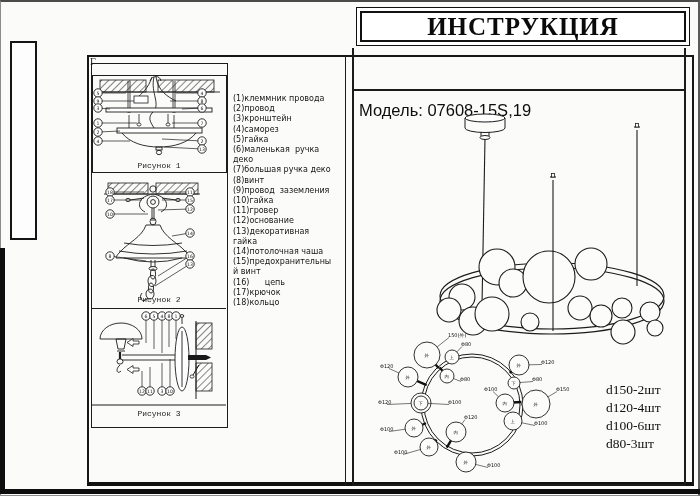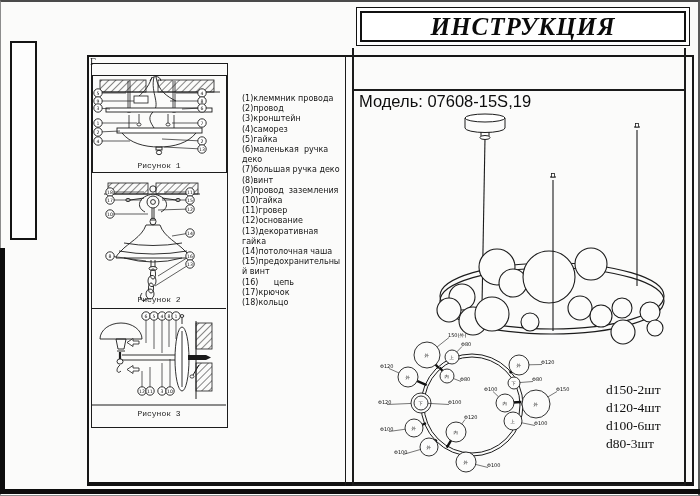--- a/index.html
+++ b/index.html
@@ -8,29 +8,29 @@
     background:#fbfbfa;color:#111;
     font-family:"DejaVu Sans",sans-serif;
   }
   .abs{position:absolute;box-sizing:border-box;}
   #page-border{left:0;top:0;width:700px;height:496px;border:1px solid #8c8c8c;border-top:2px solid #4a4a4a;border-right:2px solid #5a5a5a;}
   #bottom-bar{left:0;top:489px;width:700px;height:5px;background:#0d0d0d;}
   #left-bar{left:0;top:248px;width:5px;height:242px;background:#0d0d0d;}
   #left-rect{left:10px;top:41px;width:27px;height:199px;border:2px solid #141414;background:#fdfdfd;}
   #main-frame{left:87px;top:55px;width:607px;height:431px;border:2px solid #171717;border-bottom:4px solid #111;}
   #corner-mark{left:90px;top:56px;font:10px "Liberation Serif",serif;color:#222;}
-  #title-box{left:356px;top:7px;width:334px;height:39px;border:1px solid #111;background:#fff;padding:3px;font-style:italic;}
+  #title-box{left:356px;top:7px;width:334px;height:39px;border:1px solid #111;background:#fff;padding:3px;}
   #title-inner{width:100%;height:100%;border:2px solid #111;box-sizing:border-box;display:flex;align-items:center;justify-content:center;}
   #title-text{font-family:"Liberation Serif",serif;font-weight:bold;font-size:25px;letter-spacing:1px;color:#0a0a0a;}
   #divider-v{left:345px;top:55px;width:1px;height:431px;background:#1b1b1b;}
   #right-box{left:352px;top:48px;width:334px;height:438px;border:2px solid #1b1b1b;border-top:none;background:transparent;}
   #model-line{left:352px;top:89px;width:334px;height:2px;background:#1b1b1b;}
-  #model-text{left:359px;top:92px;font-family:"Liberation Sans",sans-serif;font-size:16.5px;color:#0d0d0d;}
+  #model-text{left:359px;top:101px;font-family:"Liberation Sans",sans-serif;font-size:16.5px;color:#0d0d0d;}
   #figures-panel{left:91px;top:63px;width:137px;height:365px;border:1px solid #1c1c1c;}
-  #parts{left:233px;top:94px;width:112px;font-size:8px;line-height:10.2px;color:#141414;white-space:pre;margin-left:9px;}
+  #parts{left:233px;top:94px;width:112px;font-size:8px;line-height:10.2px;color:#141414;white-space:pre;}
   #dims{left:606px;top:381px;font-family:"Liberation Serif",serif;font-size:13.5px;line-height:18px;color:#101010;}
   svg{position:absolute;overflow:visible;}
   svg *{vector-effect:none;}
   text{font-family:"DejaVu Sans",sans-serif;}
   .cap{font-family:"Liberation Mono",monospace;font-size:8px;fill:#1d1d1d;}
 </style>
 </head>
 <body>
 
 <div class="abs" id="page-border"></div>

